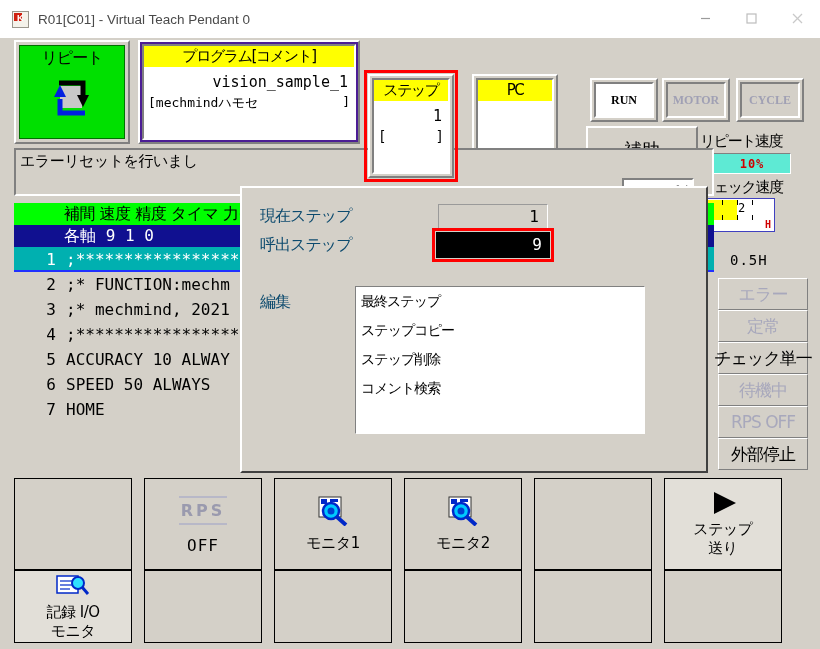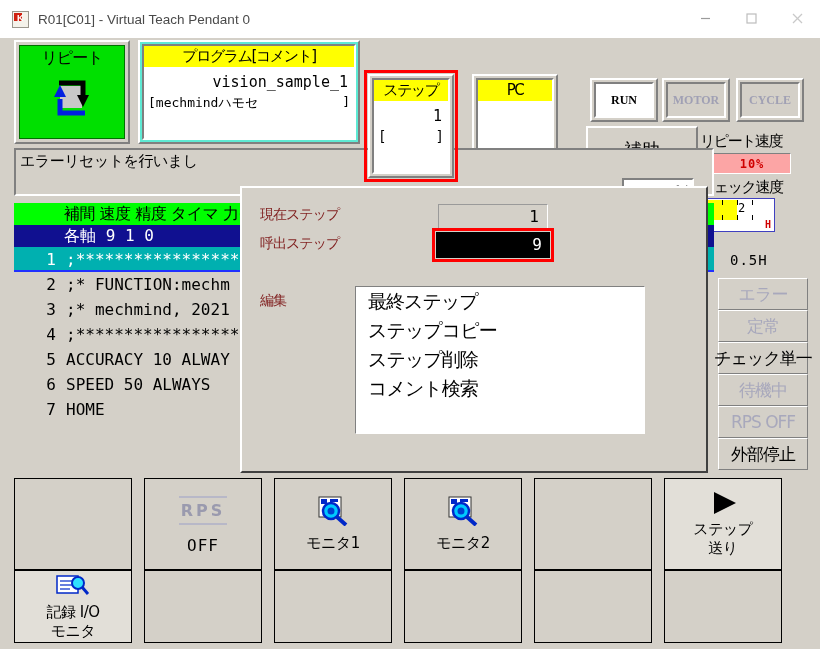--- a/index.html
+++ b/index.html
@@ -97,21 +97,21 @@
     font-family: "DejaVu Sans", sans-serif;
     margin-top: 2px; letter-spacing: -1px;
     white-space: nowrap;
   }
   #repeat-icon { margin-top: 4px; }
 
   
   #prog-box {
     position: absolute; left: 138px; top: 2px;
     width: 222px; height: 104px;
-    background: #5eead4;
+    background: #4c1d95;
     border: 2px solid; border-color: #ffffff #808080 #808080 #ffffff;
     box-sizing: border-box;
     padding: 2px;
   }
   .fieldframe {
     width: 100%; height: 100%;
     background: #ffffff;
     border: 2px solid; border-color: #808080 #ffffff #ffffff #808080;
     box-sizing: border-box;
     display: flex; flex-direction: column;
@@ -241,21 +241,21 @@
     position: absolute;
     font-family: "DejaVu Sans", sans-serif;
     font-size: 15px; color: #000;
     letter-spacing: -1.5px;
     white-space: nowrap;
   }
   #rep-speed-label { left: 700px; top: 94px; }
   #rep-speed-bar {
     position: absolute; left: 701px; top: 115px;
     width: 90px; height: 21px;
-    background: #fca5a5;
+    background: #5eead4;
     border: 1px solid; border-color: #808080 #ffffff #ffffff #808080;
     box-sizing: border-box;
     display: flex; align-items: center;
   }
   #rep-speed-fill {
     width: 12px; height: 100%;
     background: #0000d8;
   }
   #rep-speed-txt {
     flex: 1; text-align: center;
@@ -448,22 +448,22 @@
     position: absolute; left: 240px; top: 148px;
     width: 468px; height: 287px;
     background: #d4d0c8;
     border: 2px solid; border-color: #ffffff #404040 #404040 #ffffff;
     box-sizing: border-box;
     z-index: 50;
   }
   .dlg-label {
     position: absolute;
     font-family: Liberation Mono, monospace;
-    font-size: 14px;
-    color: #7f1d1d;
+    font-size: 16px;
+    color: #0c4a6e;
     letter-spacing: -1px;
     white-space: nowrap;
   }
   #dlg-cur-label  { left: 18px; top: 18px; }
   #dlg-call-label { left: 18px; top: 47px; }
   #dlg-edit-label { left: 18px; top: 104px; }
 
   #dlg-cur-field {
     position: absolute; left: 196px; top: 16px;
     width: 110px; height: 25px;
@@ -492,25 +492,25 @@
   #dlg-list {
     position: absolute; left: 113px; top: 98px;
     width: 290px; height: 148px;
     background: #ffffff;
     border: 1px solid; border-color: #808080 #ffffff #ffffff #808080;
     box-sizing: border-box;
     overflow: hidden;
   }
   .dlg-list-item {
     font-family: "DejaVu Sans", sans-serif;
-    font-size: 19px;
+    font-size: 14px;
     color: #000000;
     line-height: 29px;
     height: 29px;
-    padding-left: 12px;
+    padding-left: 5px;
     letter-spacing: -1px;
     white-space: nowrap;
   }
 </style>
 </head>
 <body>
 
 <div id="app">
 
   <div id="titlebar">

